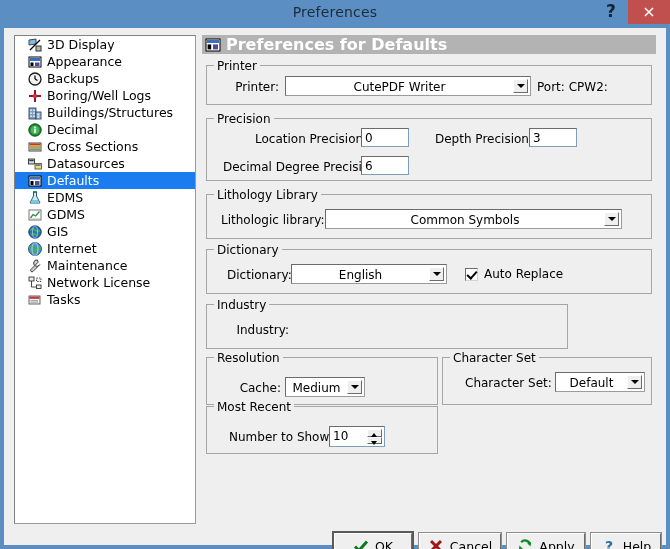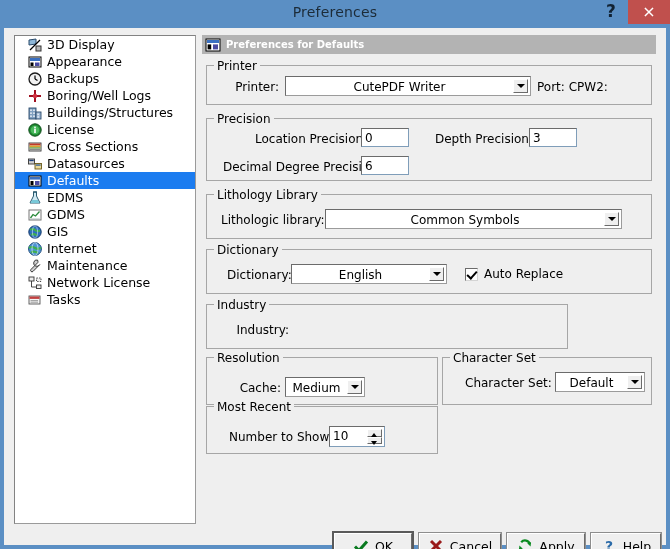--- a/index.html
+++ b/index.html
@@ -106,21 +106,21 @@
     position: absolute; left: 0; top: 0;
     width: 454px; height: 19px;
     background: #b3b3b3;
     display: flex; align-items: center;
     padding-left: 3px;
     box-sizing: border-box;
   }
   #panel-header .hdr-icon { width: 16px; height: 14px; margin-right: 5px; }
   #panel-header-text {
     color: #ffffff;
-    font-size: 10px;
+    font-size: 16px;
     font-weight: bold;
   }
 
   
   .group {
     position: absolute;
     border: 1px solid #a6a6a6;
     box-sizing: border-box;
     background: transparent;
   }
@@ -358,21 +358,21 @@
 
       <div class="tree-item">
         <span class="tree-icon">
           <svg width="16" height="16" viewBox="0 0 16 16">
             <circle cx="8" cy="8" r="6.2" fill="#1f8b32" stroke="#0c4a18" stroke-width="1"></circle>
             <circle cx="8" cy="8" r="4.3" fill="#49b85c"></circle>
             <rect x="7.2" y="6.6" width="1.6" height="4.4" fill="#ffffff"></rect>
             <rect x="7.2" y="4.6" width="1.6" height="1.5" fill="#ffffff"></rect>
           </svg>
         </span>
-        <span class="tree-label">License</span>
+        <span class="tree-label">Decimal</span>
       </div>
 
       <div class="tree-item">
         <span class="tree-icon">
           <svg width="16" height="16" viewBox="0 0 16 16">
             <rect x="2" y="4" width="12" height="8" fill="#ffffff" stroke="#333" stroke-width="0.9"></rect>
             <rect x="2.5" y="4.5" width="11" height="2" fill="#c23a2a"></rect>
             <rect x="2.5" y="6.5" width="11" height="1.6" fill="#d9a030"></rect>
             <rect x="2.5" y="8.1" width="11" height="1.6" fill="#7fae5a"></rect>
             <rect x="2.5" y="9.7" width="11" height="1.8" fill="#8a8a8a"></rect>

